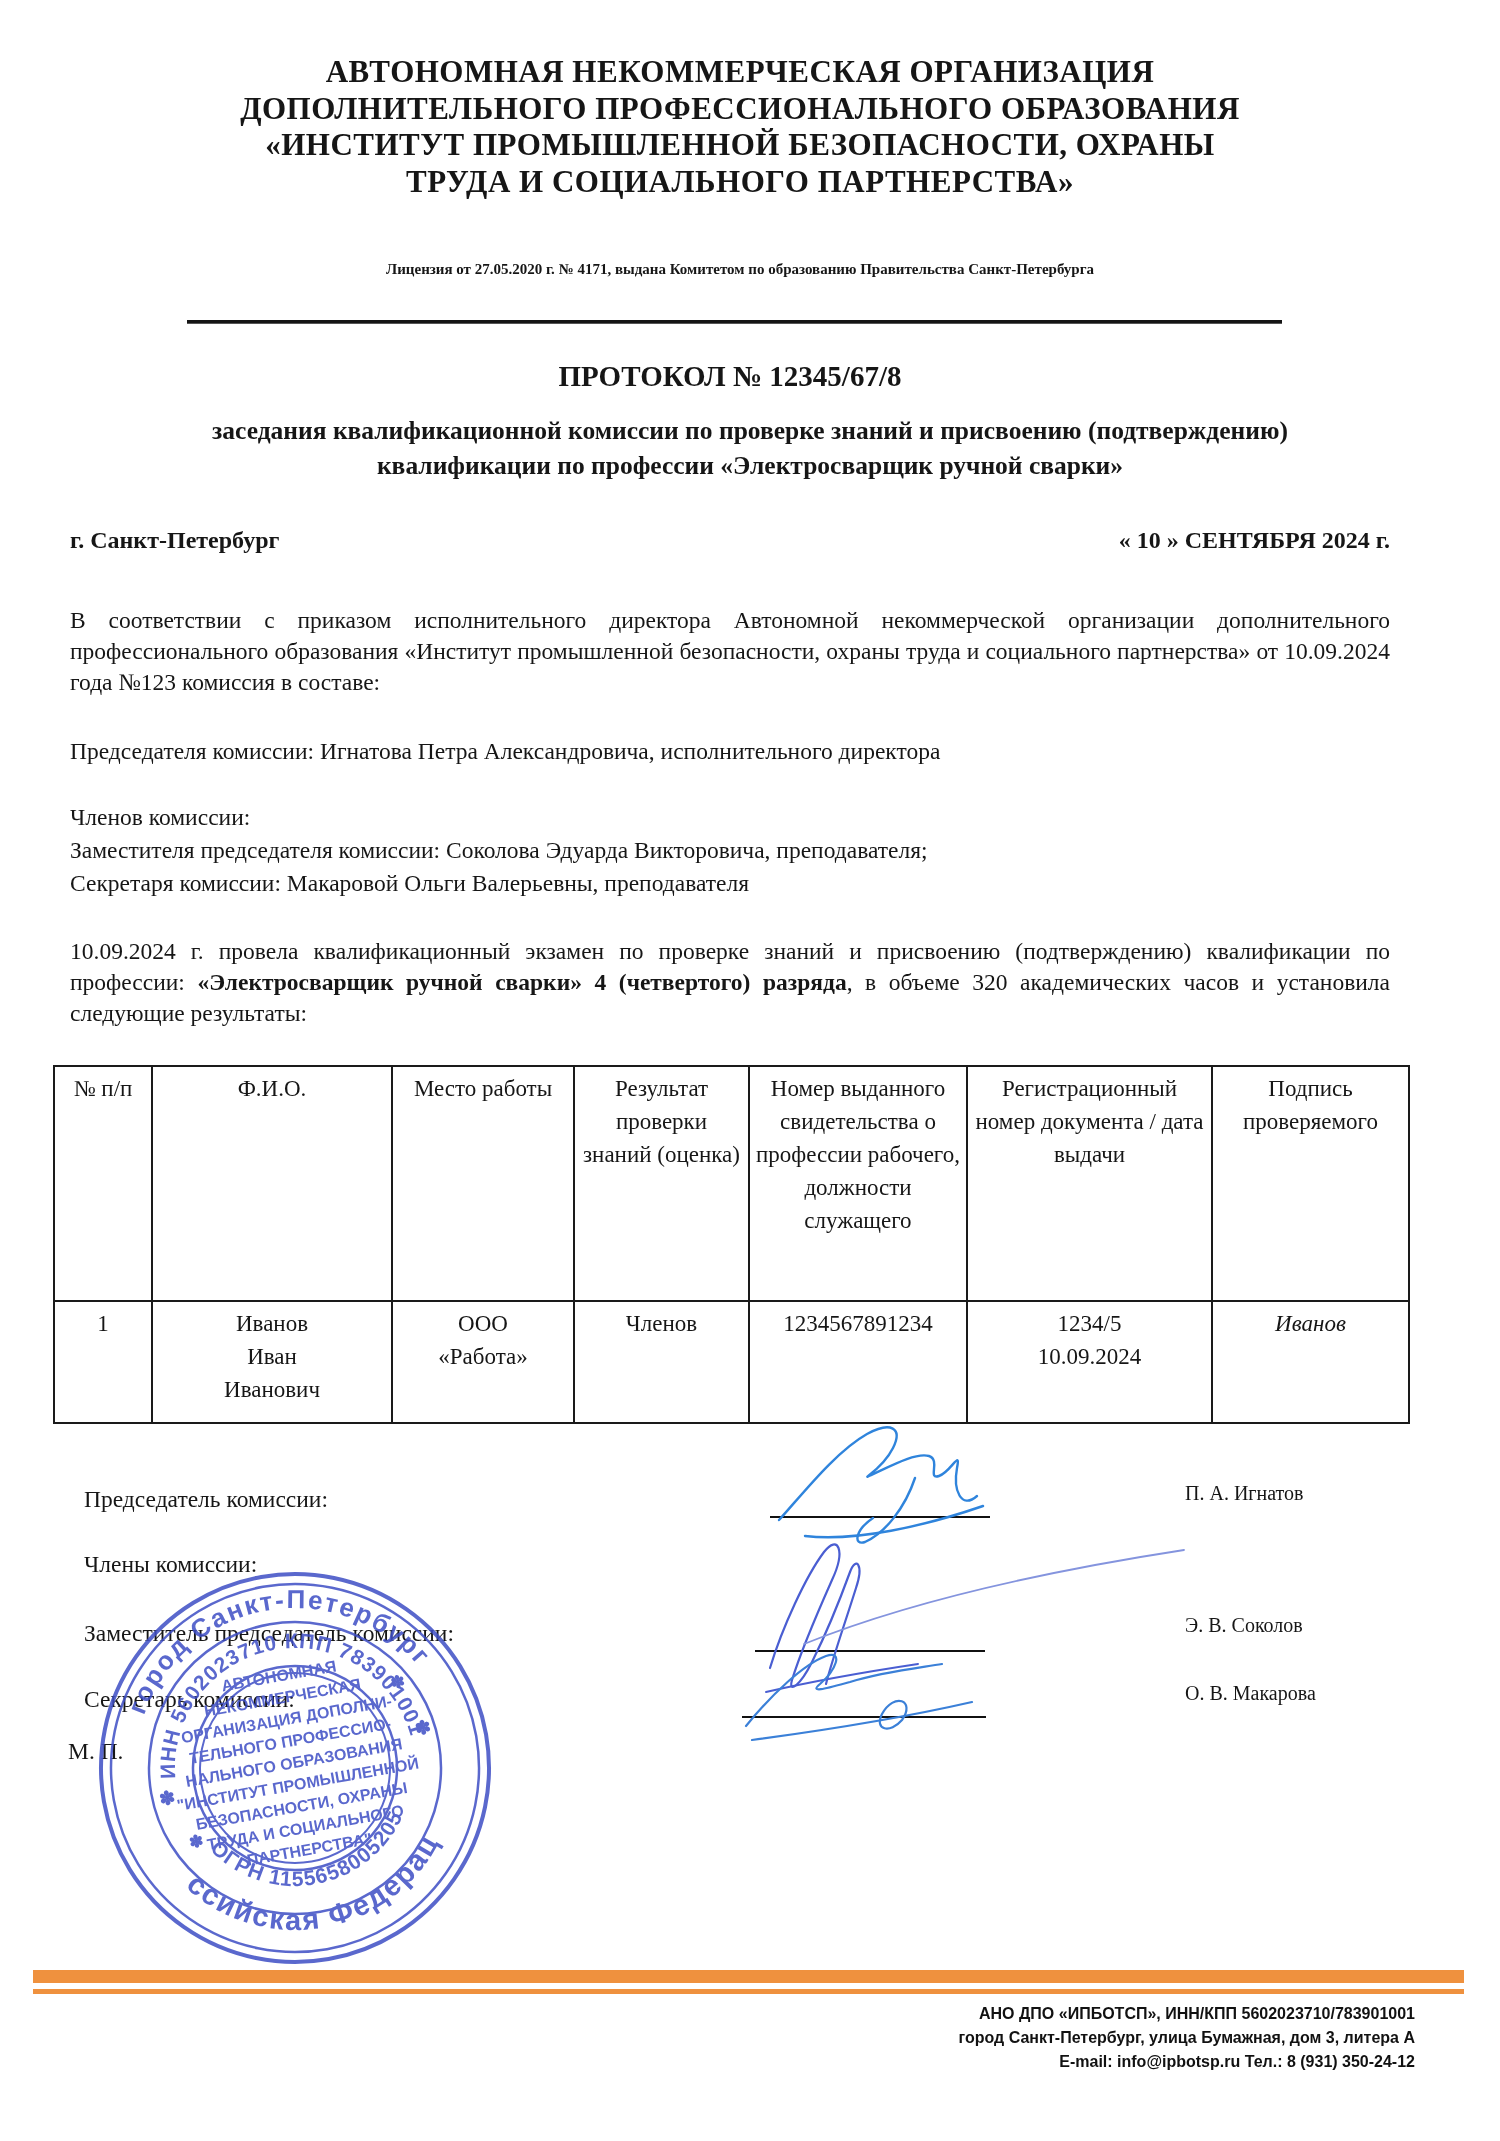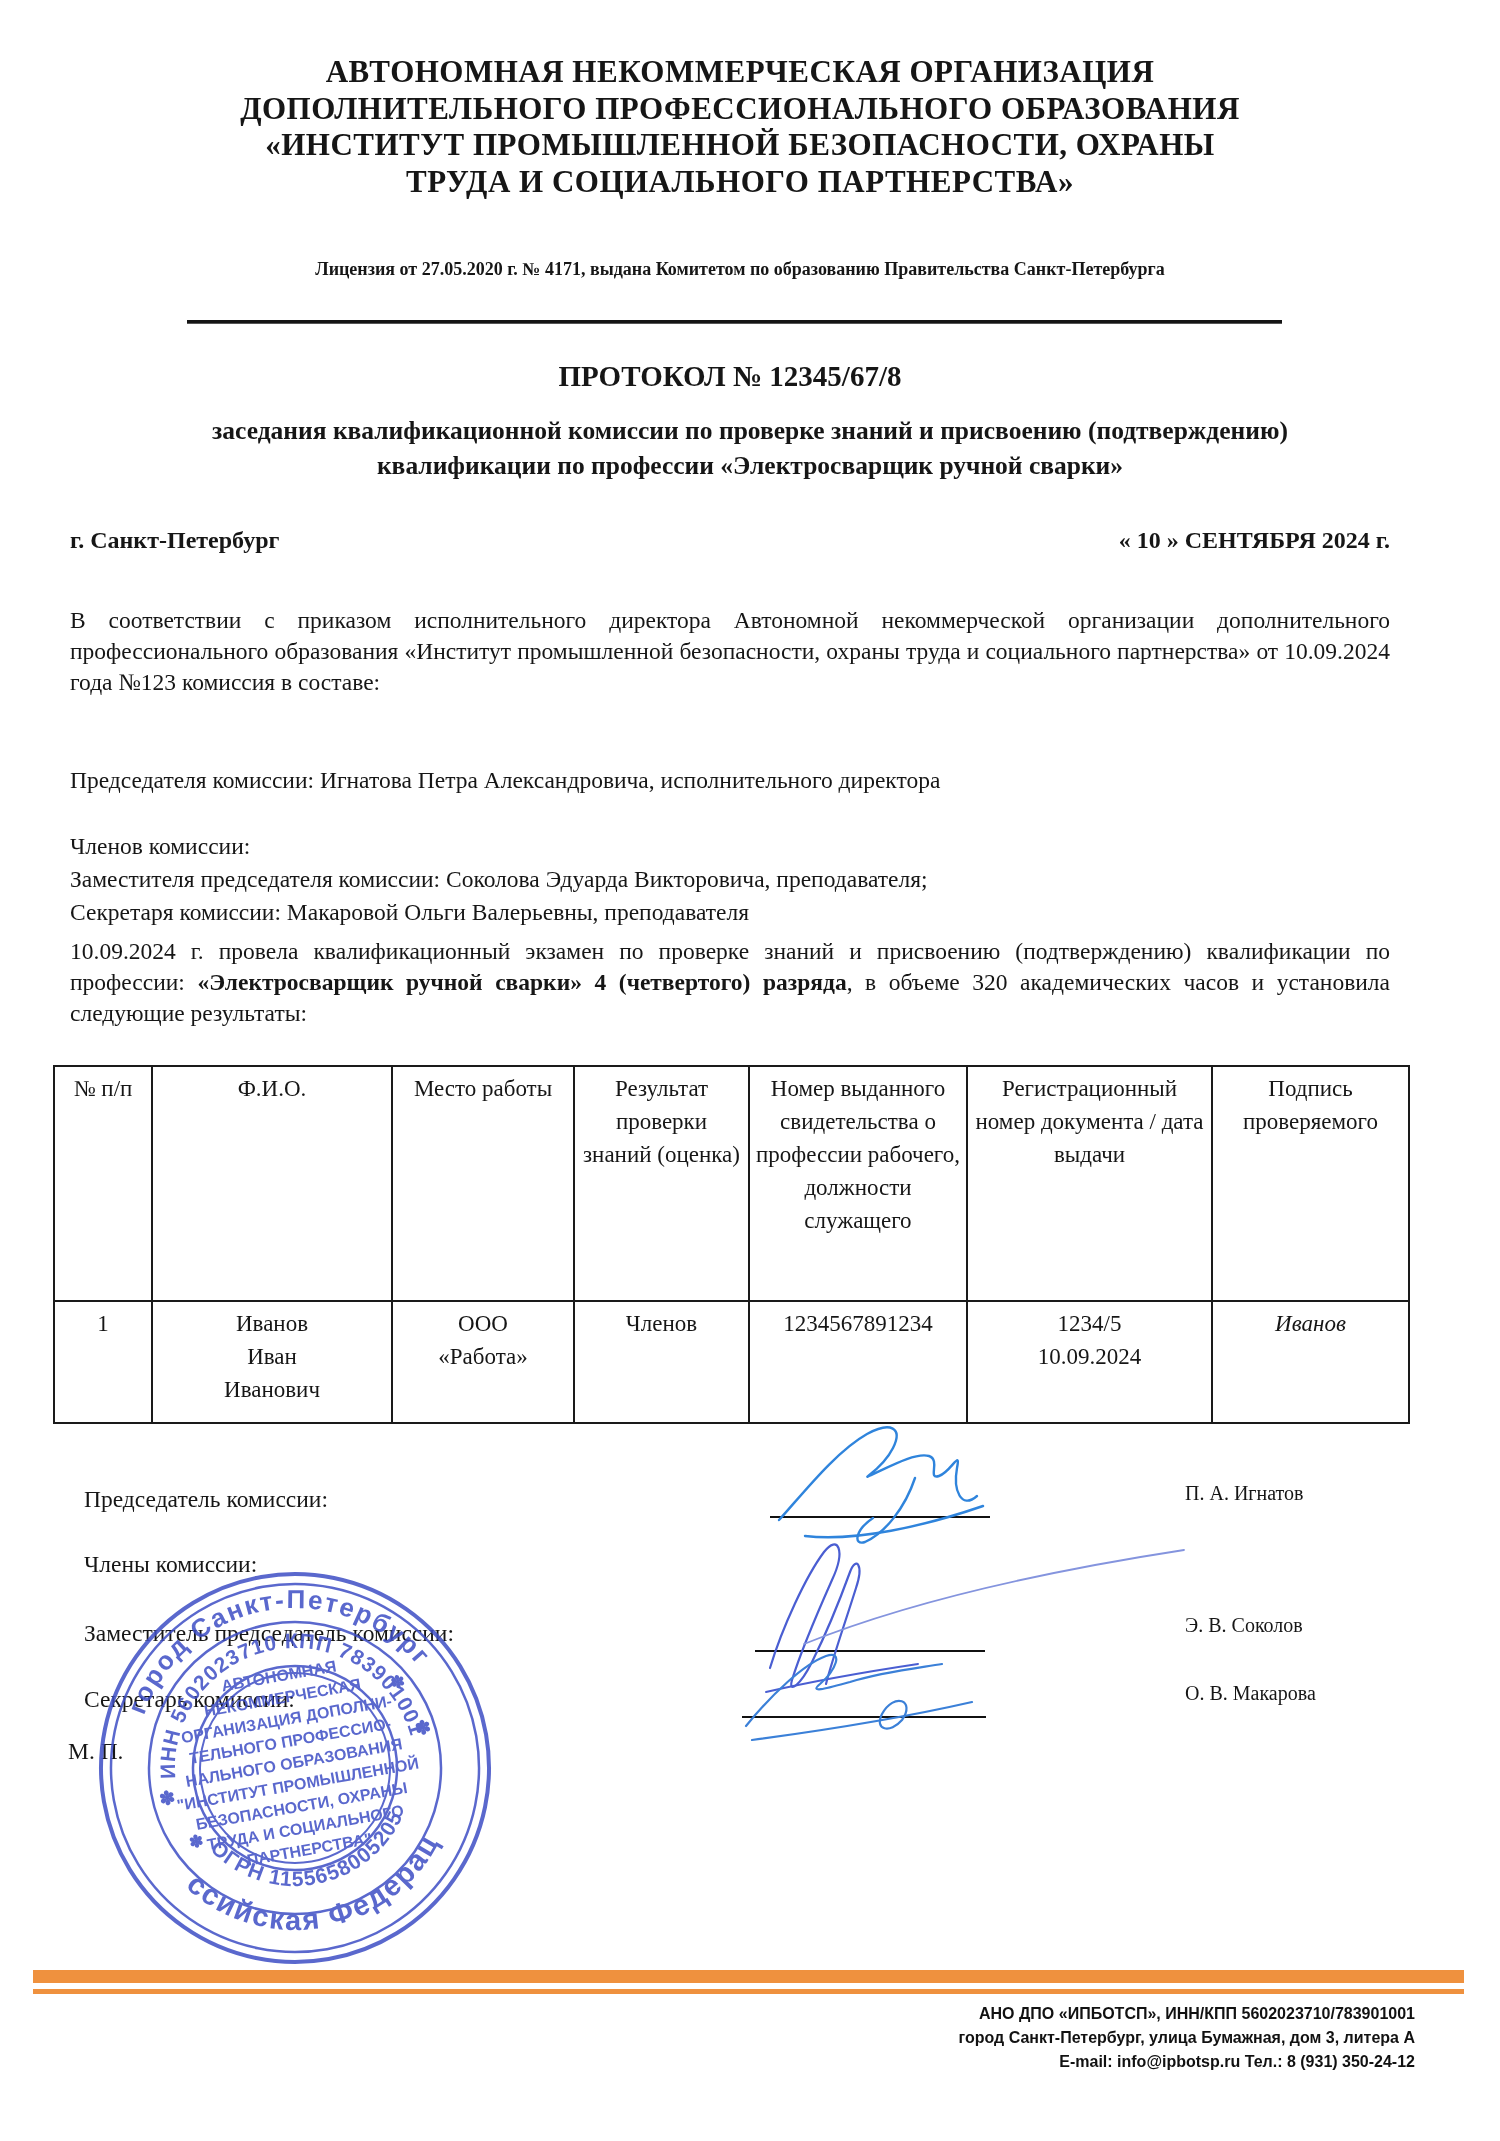--- a/index.html
+++ b/index.html
@@ -6,35 +6,35 @@
   html,body { background:#ffffff; }
   #page {
     position:relative; width:1500px; height:2141px; background:#ffffff;
     font-family:"Liberation Serif", serif; color:#161616; overflow:hidden;border-radius:22px;
   }
   .abs { position:absolute; }
 
   .org-header { left:150px; top:54px; width:1180px; text-align:center;
     font-weight:bold; font-size:31px; line-height:36.5px; letter-spacing:.5px; }
   .license { left:150px; top:256px; width:1180px; text-align:center;
-    font-weight:bold; font-size:18px; line-height:26px; }
+    font-weight:bold; font-size:15px; line-height:26px; }
   .rule { left:187px; top:320px; width:1095px; height:4px; background:#141414;
     border-bottom:1px solid #555; }
 
   .protocol-title { left:70px; top:360px; width:1320px; text-align:center;
     font-weight:bold; font-size:29px; }
   .protocol-subtitle { left:0; top:413px; width:1500px; text-align:center;
     font-weight:bold; font-size:25.5px; line-height:35px; white-space:nowrap; }
 
   .city-date { left:70px; top:519px; width:1320px; display:flex;
     justify-content:space-between; font-weight:bold; font-size:24px;margin-top:8px; }
 
   .body-par { left:70px; width:1320px; font-size:23.5px; line-height:31px;
     text-align:justify; }
-  .body-line { left:70px; width:1320px; font-size:23.5px; line-height:31px;margin-top:29px; }
+  .body-line { left:70px; width:1320px; font-size:23.5px; line-height:31px; }
 
   table.results { position:absolute; left:53px; top:1065px; width:1355px;
     border-collapse:collapse; table-layout:fixed; font-size:23px; line-height:33px; }
   table.results th, table.results td {
     border:2px solid #1a1a1a; vertical-align:top; text-align:center;
     padding:5px 6px 16px 6px; font-weight:normal; white-space:pre-line; }
   table.results tr.hdr { height:235px; }
   table.results tr.data { height:97px; }
   td.fio { text-align:left; padding-left:22px; }
   td.sig { font-style:italic; }

